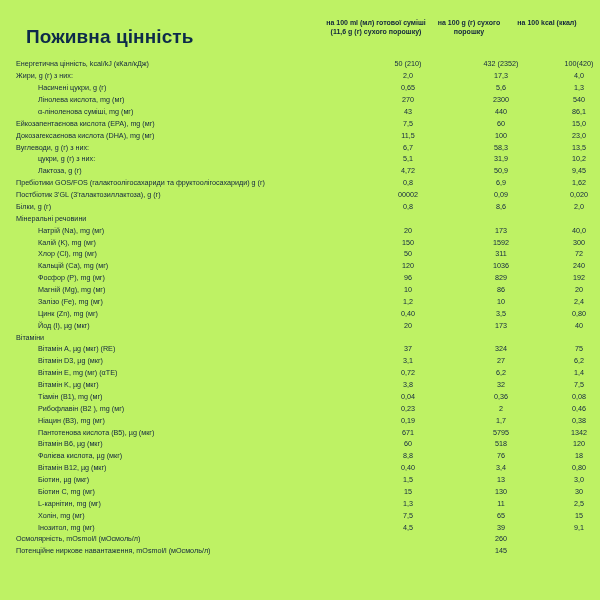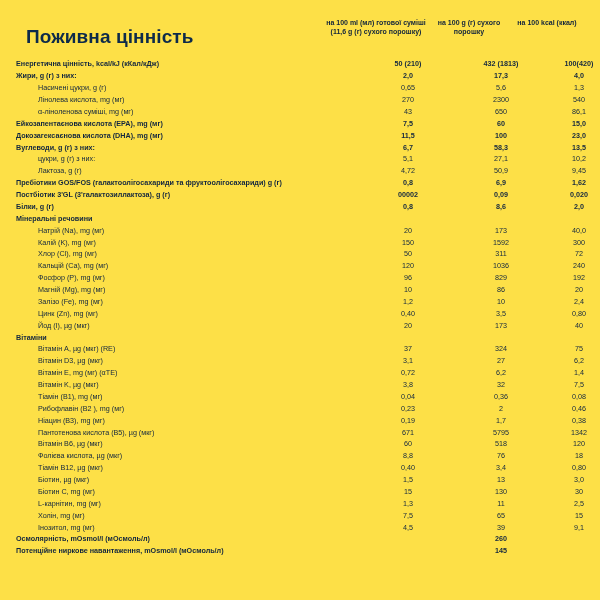--- a/index.html
+++ b/index.html
@@ -13,21 +13,21 @@
     font-family: "Liberation Sans", sans-serif;
     color: #12263f;
     overflow: hidden;
   }
   .page {
     position: relative;
     width: 600px;
     height: 600px;
     box-sizing: border-box;
     padding: 18px 16px 10px 16px;
-    background: #fde047;
+    background: #bef264;
   }
   .header {
     display: flex;
     align-items: flex-start;
     justify-content: space-between;
     margin-bottom: 10px;
   }
   .title {
     font-size: 19px;
     font-weight: bold;
@@ -63,21 +63,21 @@
     padding: 1.45px 0;
     vertical-align: top;
     color: #12263f;
   }
   td.label {
     padding-left: 10px;
   }
   td.label.indent {
     padding-left: 22px;
   }
-  .b { font-weight: bold; }
+  .b { font-weight: normal; }
   td.v {
     text-align: center;
   }
   col.cl { width: 340px; }
   col.c1 { width: 104px; }
   col.c2 { width: 82px; }
   col.c3 { width: 74px; }
 </style>
 </head>
 <body>
@@ -97,21 +97,21 @@
     <colgroup>
       <col class="cl">
         <col class="c1">
         <col class="c2">
         <col class="c3">
     </colgroup>
     <tbody id="tbody">
         <tr>
           <td class="label b">Енергетична цінність, kcal/kJ (кКал/кДж)</td>
           <td class="v b">50 (210)</td>
-          <td class="v b">432 (1813)</td>
+          <td class="v b">432 (2352)</td>
           <td class="v b">100(420)</td>
         </tr>
         <tr>
           <td class="label b">Жири, g (г) з них:</td>
           <td class="v b">2,0</td>
           <td class="v b">17,3</td>
           <td class="v b">4,0</td>
         </tr>
         <tr>
           <td class="label indent">Насичені цукри, g (г)</td>
@@ -121,21 +121,21 @@
         </tr>
         <tr>
           <td class="label indent">Лінолева кислота, mg (мг)</td>
           <td class="v">270</td>
           <td class="v">2300</td>
           <td class="v">540</td>
         </tr>
         <tr>
           <td class="label indent">α-ліноленова суміші, mg (мг)</td>
           <td class="v">43</td>
-          <td class="v">650</td>
+          <td class="v">440</td>
           <td class="v">86,1</td>
         </tr>
         <tr>
           <td class="label b">Ейкозапентаєнова кислота (EPA), mg (мг)</td>
           <td class="v b">7,5</td>
           <td class="v b">60</td>
           <td class="v b">15,0</td>
         </tr>
         <tr>
           <td class="label b">Докозагексаєнова кислота (DHA), mg (мг)</td>
@@ -145,21 +145,21 @@
         </tr>
         <tr>
           <td class="label b">Вуглеводи, g (г) з них:</td>
           <td class="v b">6,7</td>
           <td class="v b">58,3</td>
           <td class="v b">13,5</td>
         </tr>
         <tr>
           <td class="label indent">цукри, g (г) з них:</td>
           <td class="v">5,1</td>
-          <td class="v">27,1</td>
+          <td class="v">31,9</td>
           <td class="v">10,2</td>
         </tr>
         <tr>
           <td class="label indent">Лактоза, g (г)</td>
           <td class="v">4,72</td>
           <td class="v">50,9</td>
           <td class="v">9,45</td>
         </tr>
         <tr>
           <td class="label b">Пребіотики GOS/FOS (галактоолігосахариди та фруктоолігосахариди) g (г)</td>
@@ -299,21 +299,21 @@
           <td class="v">518</td>
           <td class="v">120</td>
         </tr>
         <tr>
           <td class="label indent">Фолієва кислота, µg (мкг)</td>
           <td class="v">8,8</td>
           <td class="v">76</td>
           <td class="v">18</td>
         </tr>
         <tr>
-          <td class="label indent">Тіамін B12, µg (мкг)</td>
+          <td class="label indent">Вітамін B12, µg (мкг)</td>
           <td class="v">0,40</td>
           <td class="v">3,4</td>
           <td class="v">0,80</td>
         </tr>
         <tr>
           <td class="label indent">Біотин, µg (мкг)</td>
           <td class="v">1,5</td>
           <td class="v">13</td>
           <td class="v">3,0</td>
         </tr>

